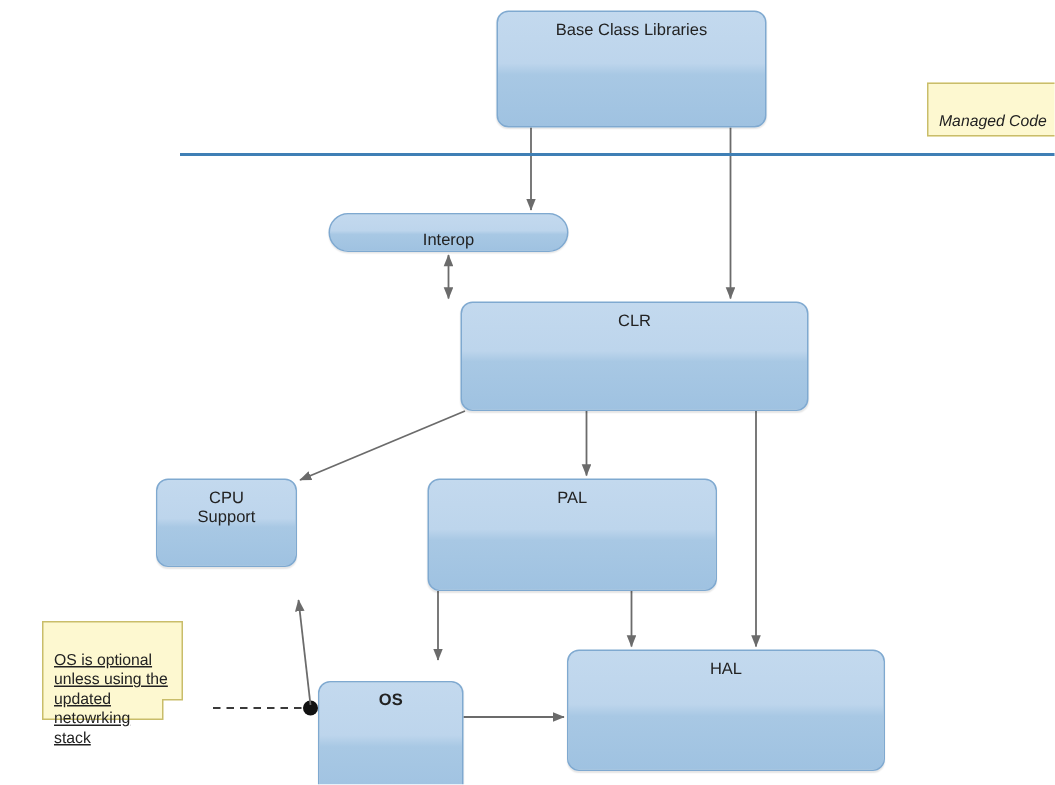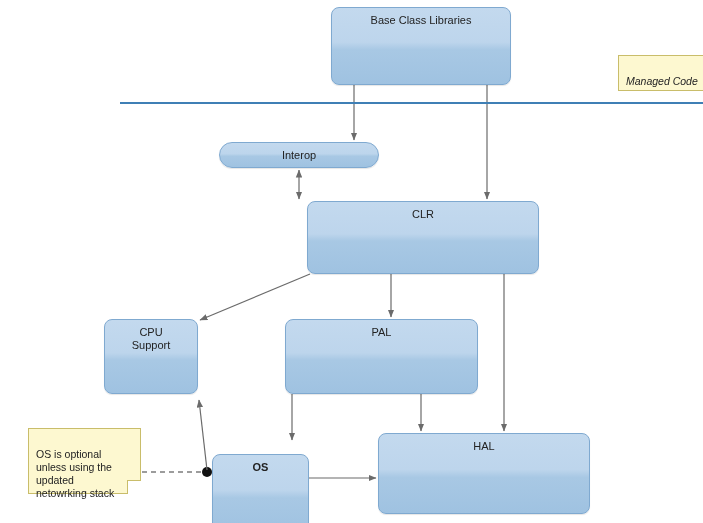--- a/index.html
+++ b/index.html
@@ -114,29 +114,29 @@
     <circle cx="187" cy="472" r="5" fill="#111111"></circle>
     <path d="M187,470 L179,400" stroke="#6b6b6b" stroke-width="1.2" fill="none" marker-end="url(#arrowhead)"></path>
   </svg>
 
   <div class="divider" style="left:100px; top:102px; width:590px;"></div>
 
   <div class="node" style="left:311px; top:7px; width:180px; height:78px;">
     <span>Base Class Libraries</span>
   </div>
 
-  <div class="node pill center-text" style="left:199px; top:142px; width:160px; height:26px;">
+  <div class="node pill center-text" style="left:199px; top:142px; width:160px; height:26px;align-items:flex-end;">
     <span>Interop</span>
   </div>
 
   <div class="node" style="left:287px; top:201px; width:232px; height:73px;">
     <span>CLR</span>
   </div>
 
-  <div class="node" style="left:84px; top:319px; width:94px; height:75px; white-space:pre-line;">
+  <div class="node" style="left:84px; top:319px; width:94px; height:59px; white-space:pre-line;">
     <span>CPU
 Support</span>
   </div>
 
   <div class="node" style="left:265px; top:319px; width:193px; height:75px;">
     <span>PAL</span>
   </div>
 
   <div class="node" style="left:192px; top:454px; width:97px; height:80px;font-weight:bold;">
     <span>OS</span>
@@ -145,21 +145,21 @@
   <div class="node" style="left:358px; top:433px; width:212px; height:81px;">
     <span>HAL</span>
   </div>
 
   <div class="note" style="left:598px; top:55px; width:123px; height:36px;font-style:italic;">
     <span>Managed Code</span>
     <span class="fold"></span>
   </div>
 
 
-  <div class="note" style="left:8px; top:428px; width:113px; height:66px;">
+  <div class="note" style="left:8px; top:414px; width:94px; height:66px;text-decoration:underline;">
     <span>OS is optional
 unless using the
 updated
 netowrking stack</span>
     <span class="fold"></span>
   </div>
 
 </div>
 
 </body></html>

